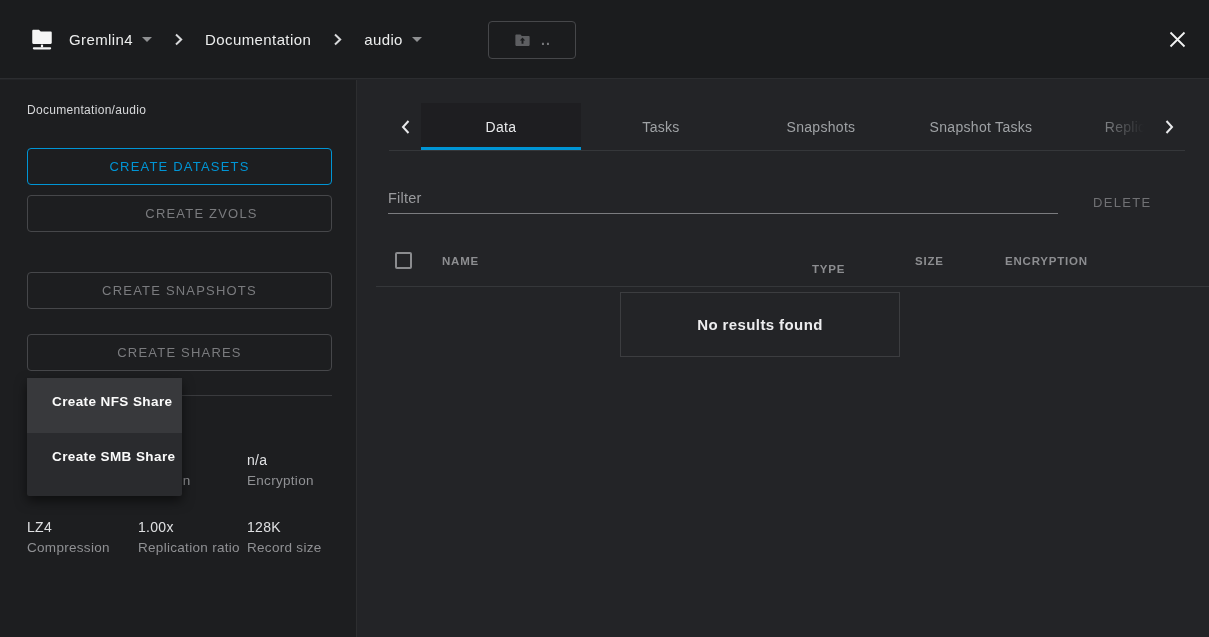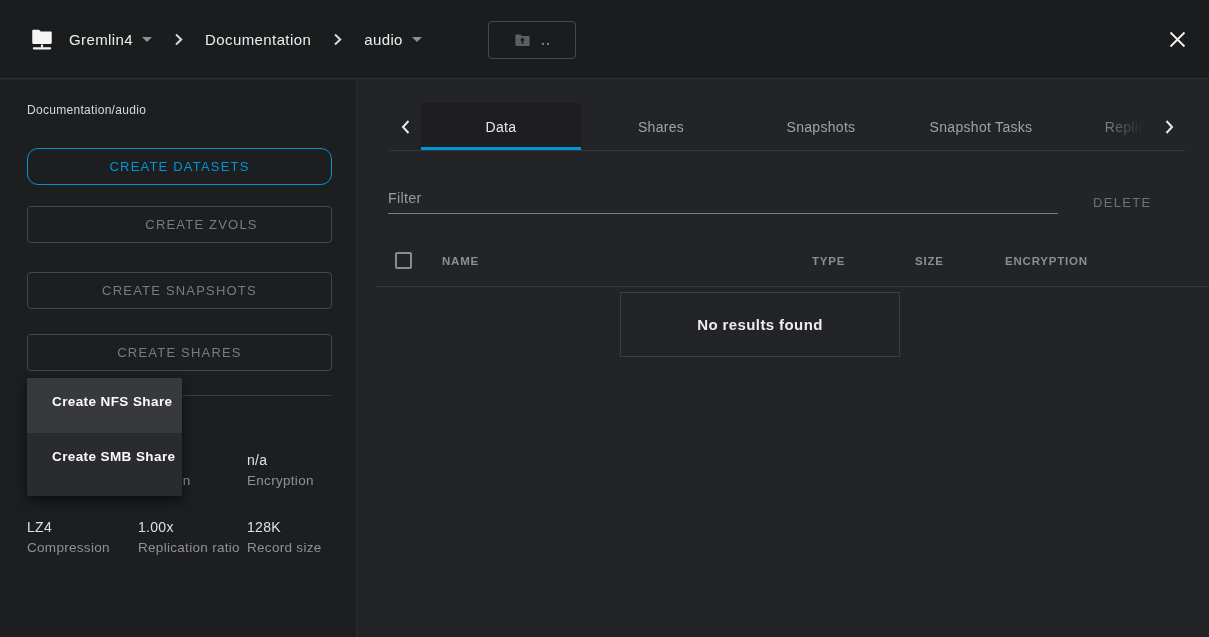--- a/index.html
+++ b/index.html
@@ -46,23 +46,23 @@
   .sidebar-title {
     position:absolute; left:27px; top:23px;
     font-size:12px; font-weight:400; color:#d7d8da; letter-spacing:.3px;
   }
   .side-btn {
     position:absolute; left:27px; width:305px; height:37px;
     background:transparent; border:1px solid #46474a; border-radius:4px;
     color:#7a7b7e; font-family:"Liberation Sans",sans-serif;
     font-size:13px; font-weight:500; letter-spacing:1.2px; cursor:pointer;
   }
-  .side-btn.primary { border-color:#0095d5; color:#0095d5;border-radius:11px; }
+  .side-btn.primary { border-color:#0095d5; color:#0095d5; }
   .btn-datasets { top:68px; }
-  .btn-zvols    { top:126px;padding-left:44px; }
+  .btn-zvols    { top:115px;padding-left:44px; }
   .btn-snapshots{ top:192px; }
   .btn-shares   { top:254px; }
   .side-divider {
     position:absolute; left:27px; top:315px; width:305px; height:1px;
     background:#3a3b3e; border:none;
   }
   .stats {
     position:absolute; left:27px; top:370px; width:308px;
     display:grid; grid-template-columns:111px 109px 88px;
     row-gap:27px; align-items:center; z-index:1;
@@ -126,21 +126,21 @@
   .thead { position:absolute; left:0; top:160px; width:852px; height:47px; }
   .thead .hline { position:absolute; left:19px; right:0; bottom:0; height:1px; background:#35373a; }
   .checkbox {
     position:absolute; left:38px; top:12px; width:17px; height:17px;
     border:2px solid #8b8c8f; border-radius:2px; background:transparent; cursor:pointer;
   }
   .th {
     position:absolute; top:15px; font-size:11.5px; font-weight:600;
     color:#8d8e91; letter-spacing:.8px;
   }
-  .th-name { left:85px; } .th-type { left:455px; } .th-size { left:558px; } .th-enc { left:648px; }
+  .th-name { left:85px; } .th-type { left:455px;margin-top:8px; } .th-size { left:558px; } .th-enc { left:648px; }
   .no-results {
     position:absolute; left:263px; top:212px; width:280px; height:65px;
     border:1px solid #3c3d40; display:flex; align-items:center; justify-content:center;
     font-size:15px; font-weight:600; color:#ededef; letter-spacing:.4px;
   }
 </style>
 </head>
 <body>
 
 <header class="topbar">
@@ -233,21 +233,21 @@
     <button class="pager">
       <svg width="11" height="16" viewBox="0 0 11 16" fill="none">
           <path d="M8.5 2 L3 8 L8.5 14" stroke="#e8e9eb" stroke-width="2"></path>
         </svg>
     </button>
     <div class="tablist">
       <button class="tab active">
         <span>Data</span>
         <span class="ink"></span>
       </button>
-      <button class="tab">Shares</button>
+      <button class="tab">Tasks</button>
       <button class="tab">Snapshots</button>
       <button class="tab">Snapshot Tasks</button>
       <button class="tab">Replication</button>
       <div class="tab-fade"></div>
     </div>
     <button class="pager">
       <svg width="11" height="16" viewBox="0 0 11 16" fill="none">
           <path d="M2.5 2 L8 8 L2.5 14" stroke="#e8e9eb" stroke-width="2"></path>
         </svg>
     </button>

